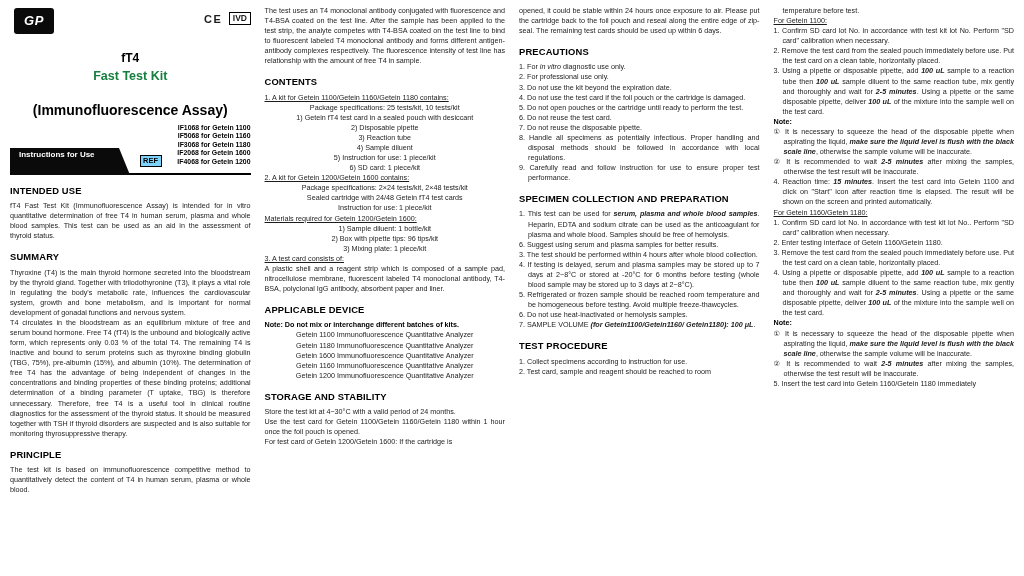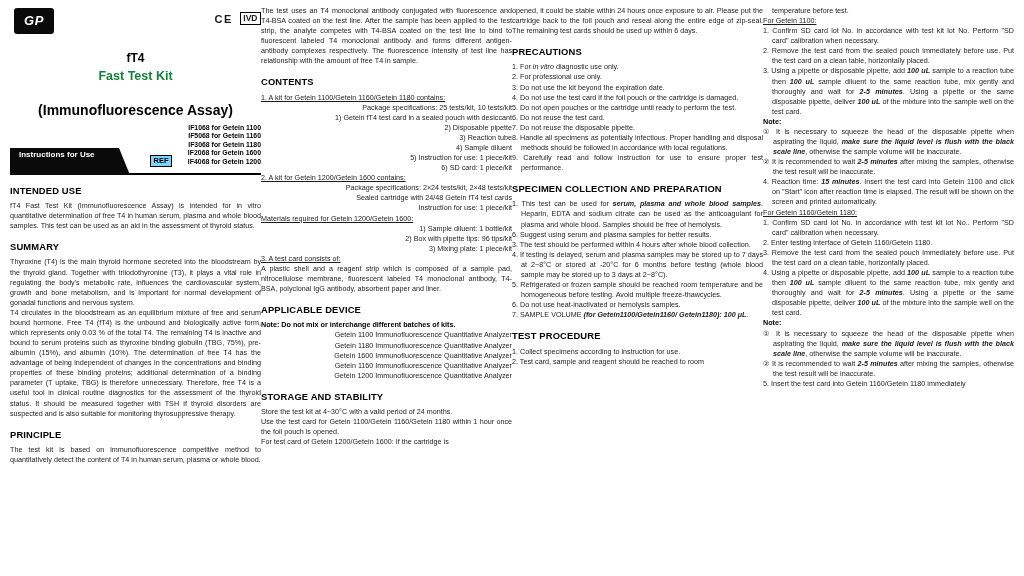--- a/index.html
+++ b/index.html
@@ -1,17 +1,17 @@
 <!DOCTYPE html>
 <html><head>
 <meta charset="utf-8">
 <style>
   html,body{margin:0;padding:0;background:#ffffff;}
   body{width:1024px;height:576px;overflow:hidden;font-family:"Liberation Sans",sans-serif;color:#1c1c1c;}
-  .page{display:flex;box-sizing:border-box;width:1024px;height:576px;padding:6px 10px 14px 10px;}
+  .page{display:flex;gap:14px;box-sizing:border-box;width:1024px;height:576px;padding:6px 10px 14px 10px;}
   .col{flex:1;min-width:0;font-size:7.2px;line-height:1.4;}
   
   .doc-header{position:relative;}
   .hdr-top{display:flex;justify-content:space-between;align-items:flex-start;}
   .gp-logo{width:40px;height:26px;background:#0a0a0a;border-radius:3px;color:#fff;
            font-weight:700;font-style:italic;font-size:13px;display:flex;align-items:center;justify-content:center;
            letter-spacing:.5px;margin-left:4px;margin-top:2px;}
   .marks{display:flex;align-items:flex-start;gap:7px;margin-top:6px;}
   .ce{font-size:11px;font-weight:600;letter-spacing:1.5px;}
   .ivd{border:1.5px solid #000;font-weight:700;font-size:8.5px;padding:0 2.5px;line-height:1.35;}
@@ -25,21 +25,21 @@
   .banner{position:absolute;left:0;bottom:-2px;width:120px;height:27px;background:#0a0a0a;color:#fff;
           font-weight:700;font-size:8px;line-height:14px;padding-left:9px;box-sizing:border-box;
           clip-path:polygon(0 0,calc(100% - 11px) 0,100% 100%,0 100%);}
   
   .blk{margin:0;}
   .blk.h{font-size:9.4px;font-weight:700;color:#000;margin:9px 0 4px;letter-spacing:.15px;}
   .blk.p{text-align:justify;}
   .blk.cont{text-align:justify;padding-left:9px;}
   .blk.pi{text-align:justify;padding-left:9px;text-indent:-9px;}
   .blk.pc{text-align:justify;padding-left:10px;text-indent:-10px;}
-  .blk.li{text-align:right;}
+  .blk.li{text-align:center;}
   .blk.u{text-decoration:underline;text-underline-offset:1px;}
   .blk.b{font-weight:700;color:#000;}
   .bd{font-weight:700;}
   .it{font-style:italic;}
 </style>
 </head>
 <body>
 
 <div class="page">
 

